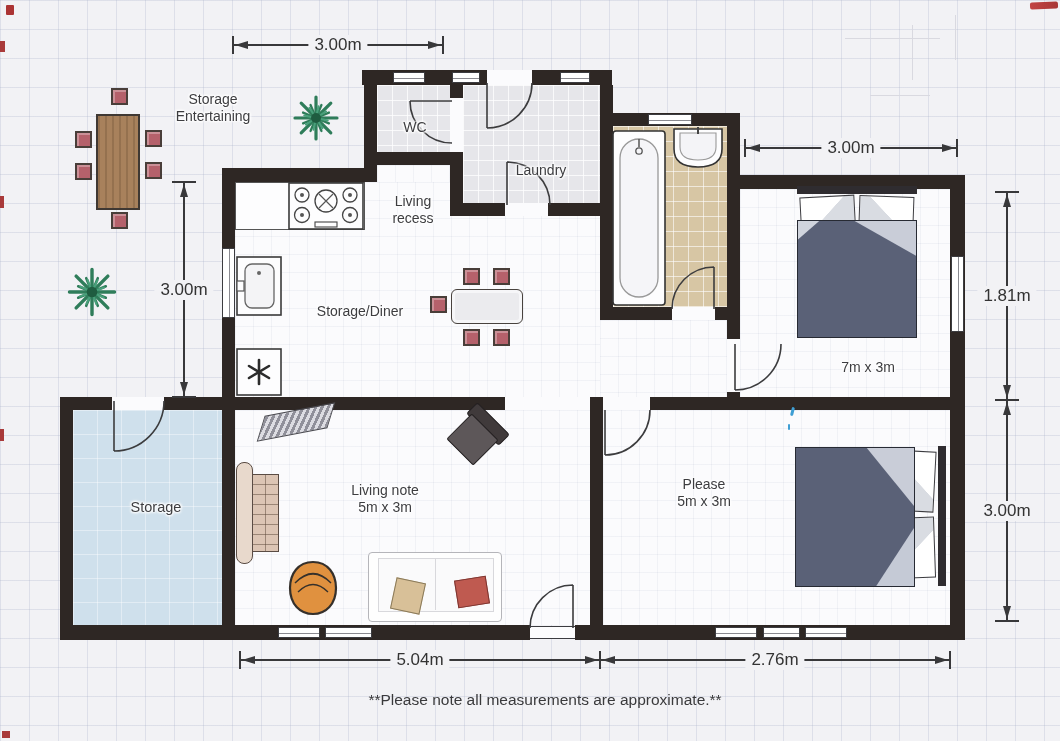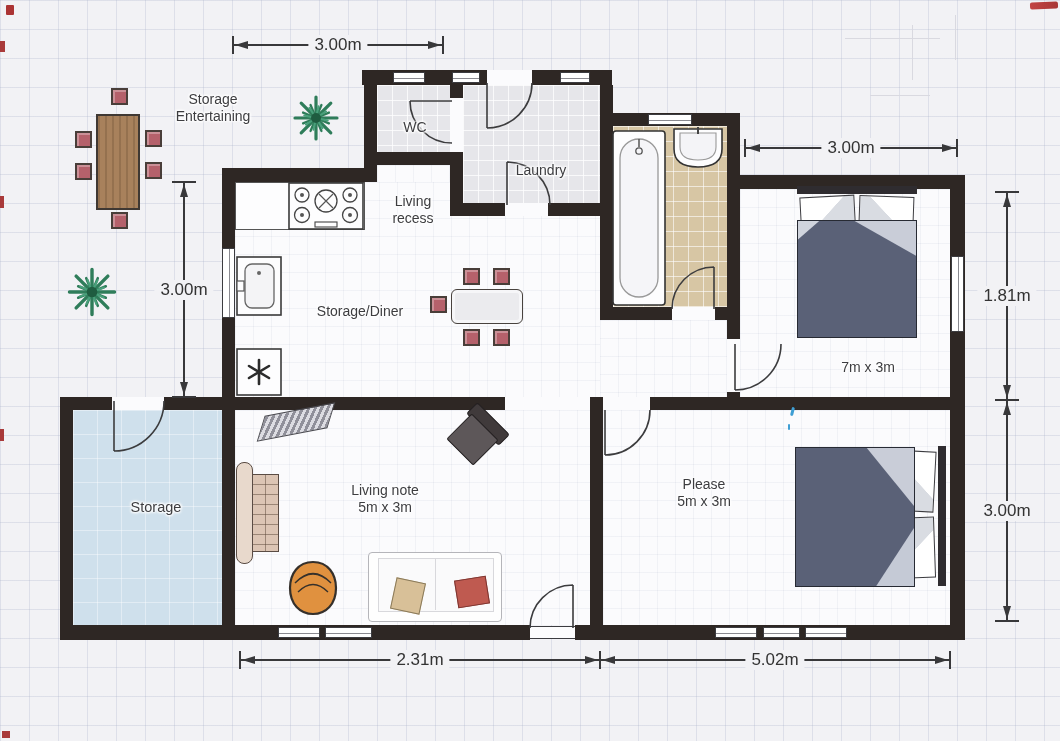--- a/index.html
+++ b/index.html
@@ -278,20 +278,21 @@
   <div class="lab" style="left:156px;top:507px;font-size:14.5px;">Storage</div>
   <div class="lab" style="left:385px;top:499px;">
     <div>Living note</div>
     <div>5m x 3m</div>
   </div>
   <div class="lab" style="left:704px;top:493px;">
     <div>Please</div>
     <div>5m x 3m</div>
   </div>
   <div class="lab" style="left:868px;top:367px;">7m x 3m</div>
+  <div class="note" style="left:545px;top:700px;">**Please note all measurements are approximate.**</div>
 
   <div class="dim-h" style="left:233px;top:45px;width:210px;">
     <i class="tk l"></i>
       <i class="tk r"></i>
       <i class="ln"></i>
       <i class="ar ar-l"></i>
       <i class="ar ar-r"></i>
     <span class="dlab">3.00m</span>
   </div>
   <div class="dim-v" style="left:184px;top:182px;height:215px;">
@@ -325,29 +326,29 @@
       <i class="ar ar-u"></i>
       <i class="ar ar-d"></i>
     <span class="dlab">3.00m</span>
   </div>
   <div class="dim-h" style="left:240px;top:660px;width:360px;">
     <i class="tk l"></i>
       <i class="tk r"></i>
       <i class="ln"></i>
       <i class="ar ar-l"></i>
       <i class="ar ar-r"></i>
-    <span class="dlab">2.31m</span>
+    <span class="dlab">5.04m</span>
   </div>
   <div class="dim-h" style="left:600px;top:660px;width:350px;">
     <i class="tk l"></i>
       <i class="tk r"></i>
       <i class="ln"></i>
       <i class="ar ar-l"></i>
       <i class="ar ar-r"></i>
-    <span class="dlab">5.02m</span>
+    <span class="dlab">2.76m</span>
   </div>
 
   <div class="mark" style="left:6px;top:5px;width:8px;height:10px;background:#ab3434;border-radius:1px;"></div>
   <div class="mark" style="left:1030px;top:2px;width:28px;height:7px;background:linear-gradient(90deg,#c24444,#a83636);border-radius:2px;transform:rotate(-2deg);"></div>
   <div class="mark" style="left:0;top:41px;width:5px;height:11px;background:#a93a3a;"></div>
   <div class="mark" style="left:0;top:196px;width:4px;height:12px;background:#a93a3a;"></div>
   <div class="mark" style="left:0;top:429px;width:4px;height:12px;background:#a93a3a;"></div>
   <div class="mark" style="left:2px;top:731px;width:8px;height:7px;background:#a93a3a;"></div>
   <div class="mark" style="left:791px;top:407px;width:3px;height:9px;background:#3f9fd4;transform:rotate(14deg);border-radius:2px;"></div>
   <div class="mark" style="left:788px;top:424px;width:2px;height:6px;background:#3f9fd4;border-radius:2px;"></div>

